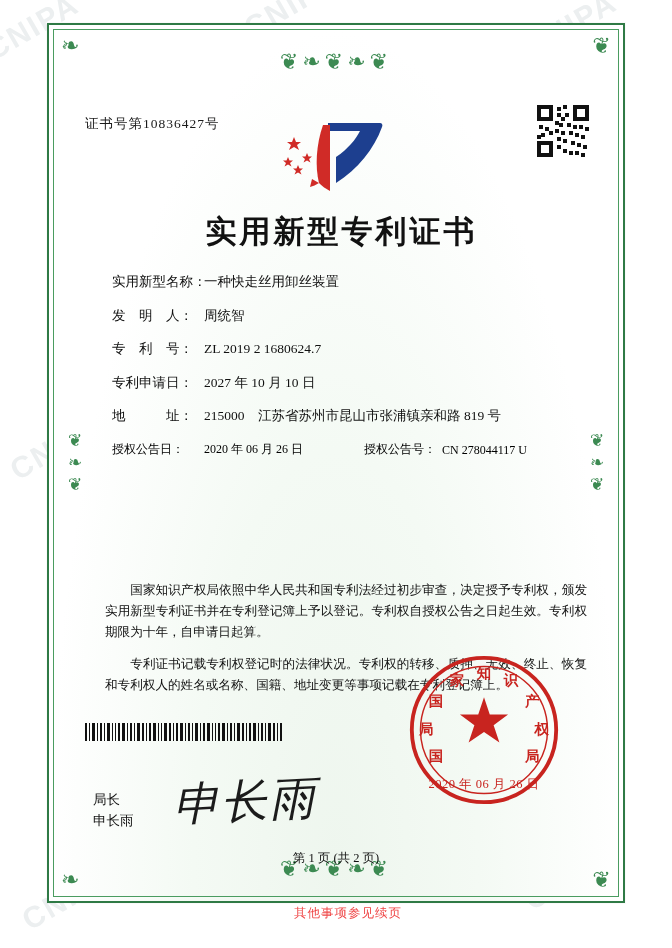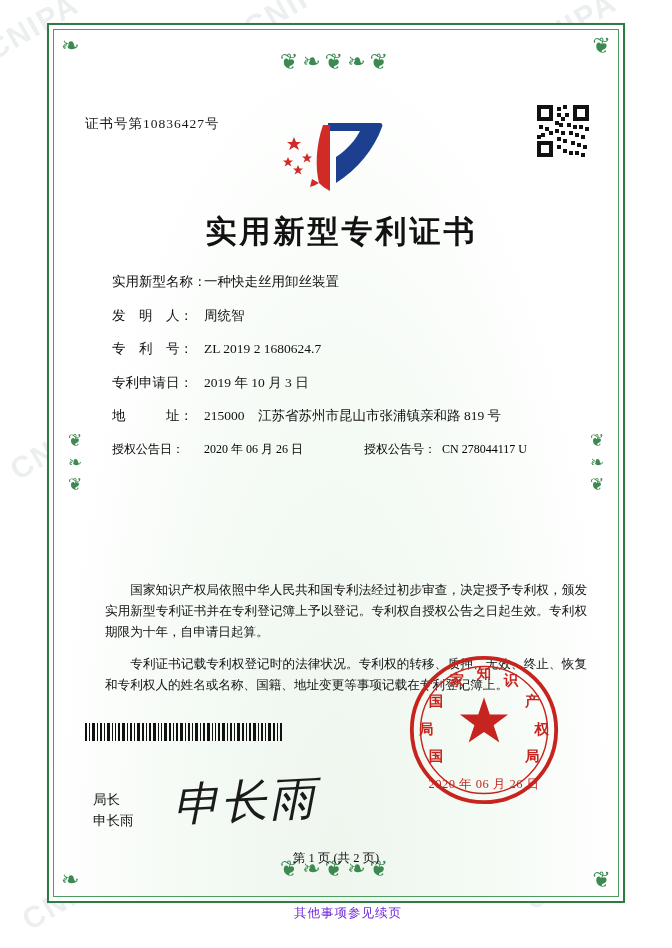--- a/index.html
+++ b/index.html
@@ -129,21 +129,21 @@
   }
   .flabel {
     width:92px;
     flex:0 0 92px;
     letter-spacing:0px;
     white-space:pre;
   }
   .fvalue { flex:1 1 auto; }
   .frow-split { display:flex; align-items:baseline; font-size:12px; margin-bottom:15.5px; }
   .fsplit-left { display:flex; align-items:baseline; width:252px; }
-  .fsplit-right { display:flex; align-items:center; }
+  .fsplit-right { display:flex; align-items:flex-end; }
   .fsplit-right .flabel2 { margin-right:6px; white-space:pre; }
 
   
   .paras {
     position:absolute;
     left:42px; top:557px;
     width:498px;
     font-size:12.6px;
     line-height:21px;
     color:#111;
@@ -203,21 +203,21 @@
     left:0; right:0; bottom:36px;
     text-align:center;
     font-size:12.5px;
     color:#111;
   }
   .footnote {
     position:absolute;
     left:0; right:0; top:905px;
     text-align:center;
     font-size:12.5px;
-    color:#6d28d9;
+    color:#ef4444;
     letter-spacing:1px;
     padding-left:24px;
   }
 </style>
 </head>
 <body>
 
 <div class="wm wm1">CNIPA</div>
 <div class="wm wm2">CNIPA</div>
 <div class="wm wm3">CNIPA</div>
@@ -309,21 +309,21 @@
     <div class="frow">
       <div class="flabel">发　明　人：</div>
       <div class="fvalue">周统智</div>
     </div>
     <div class="frow">
       <div class="flabel">专　利　号：</div>
       <div class="fvalue">ZL 2019 2 1680624.7</div>
     </div>
     <div class="frow">
       <div class="flabel">专利申请日：</div>
-      <div class="fvalue">2019 年 10 月 3 日</div>
+      <div class="fvalue">2027 年 10 月 10 日</div>
     </div>
     <div class="frow">
       <div class="flabel">地　　　址：</div>
       <div class="fvalue">215000　江苏省苏州市昆山市张浦镇亲和路 819 号</div>
     </div>
     <div class="frow-split">
       <div class="fsplit-left">
         <div class="flabel">授权公告日：</div>
         <div class="fvalue">2020 年 06 月 26 日</div>
       </div>

